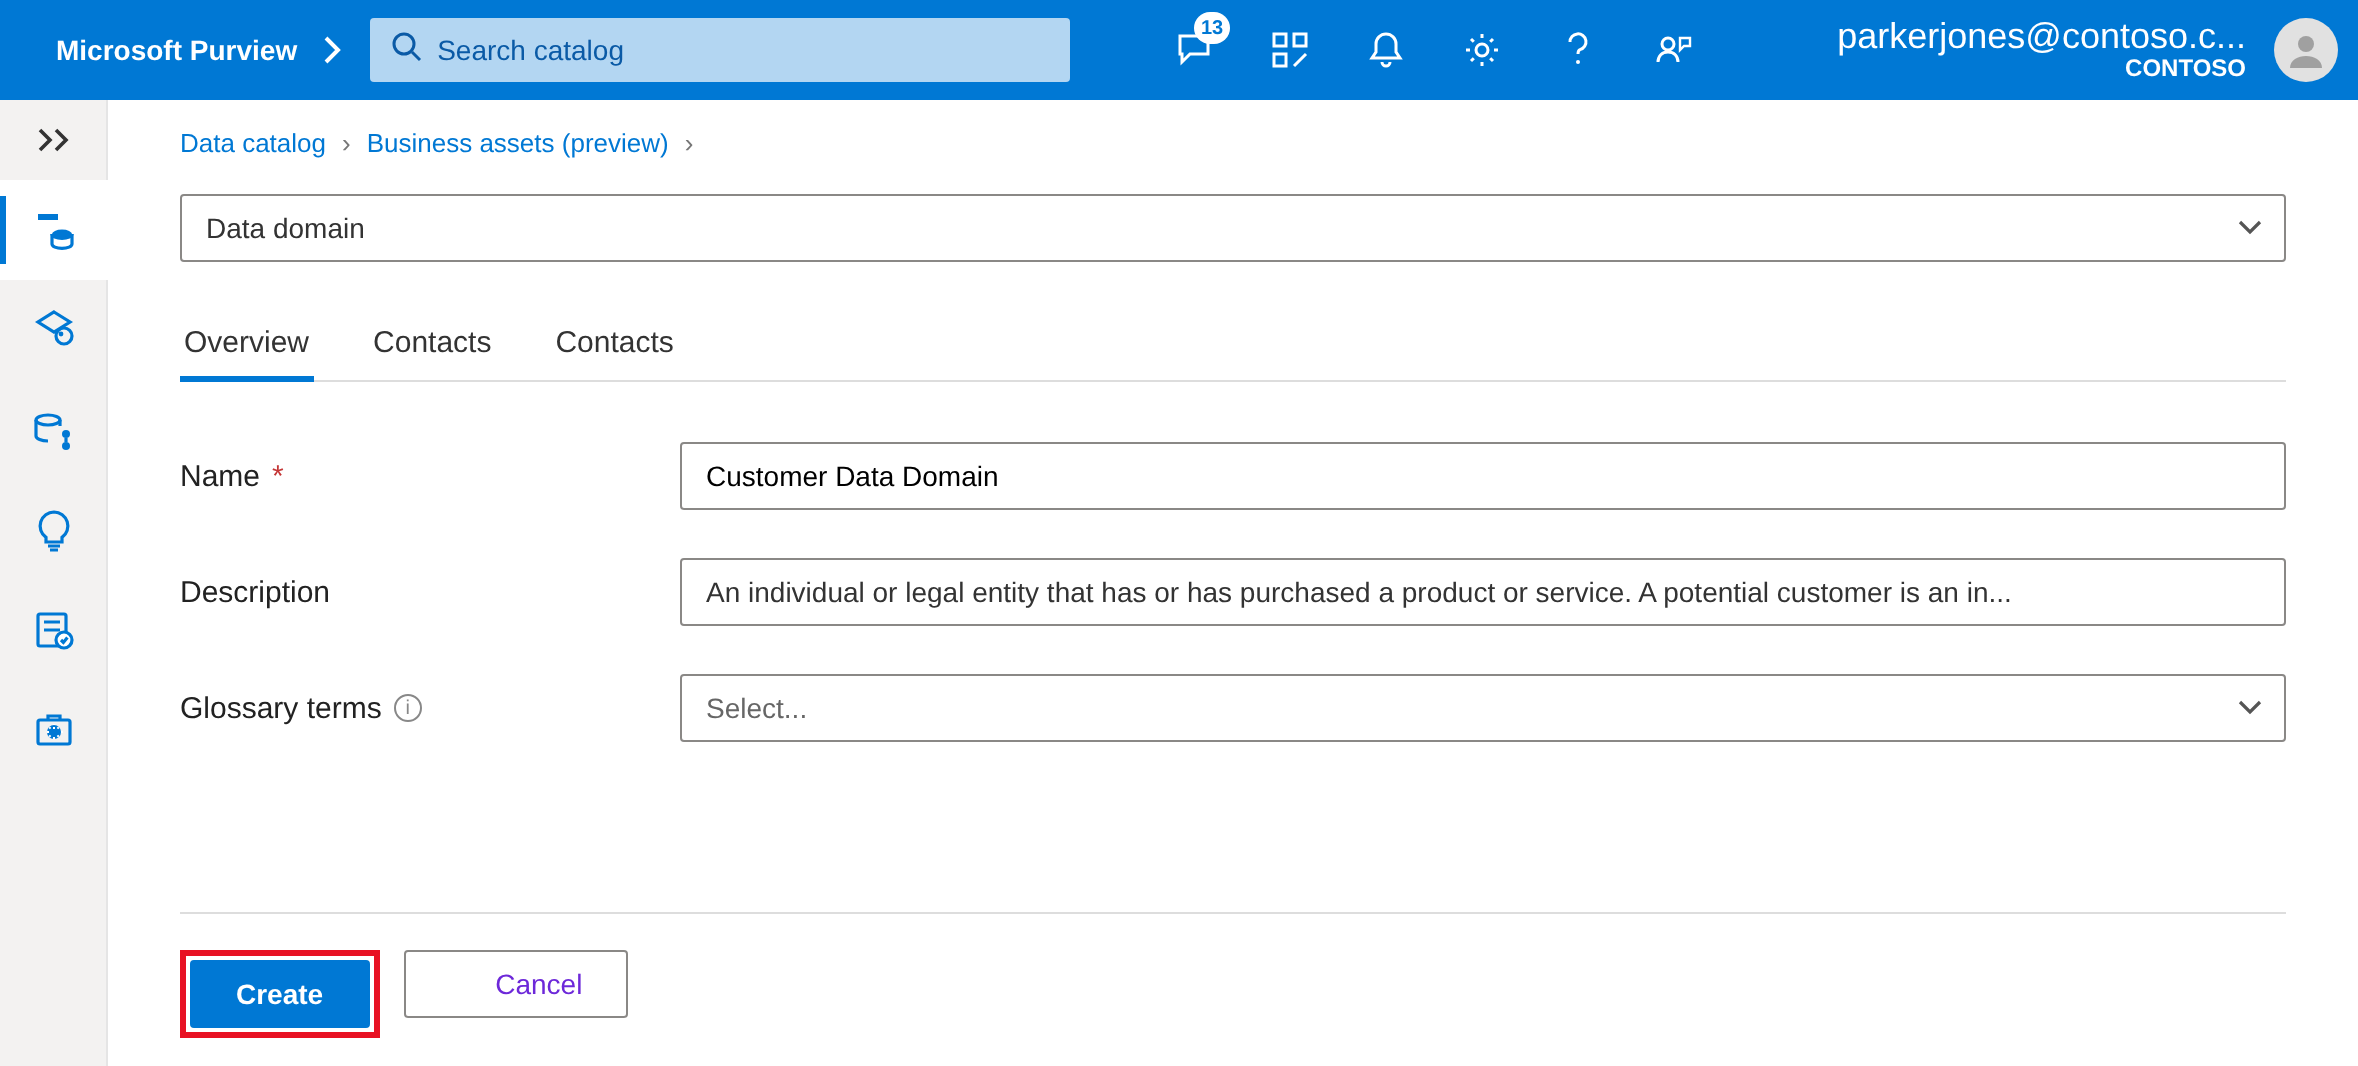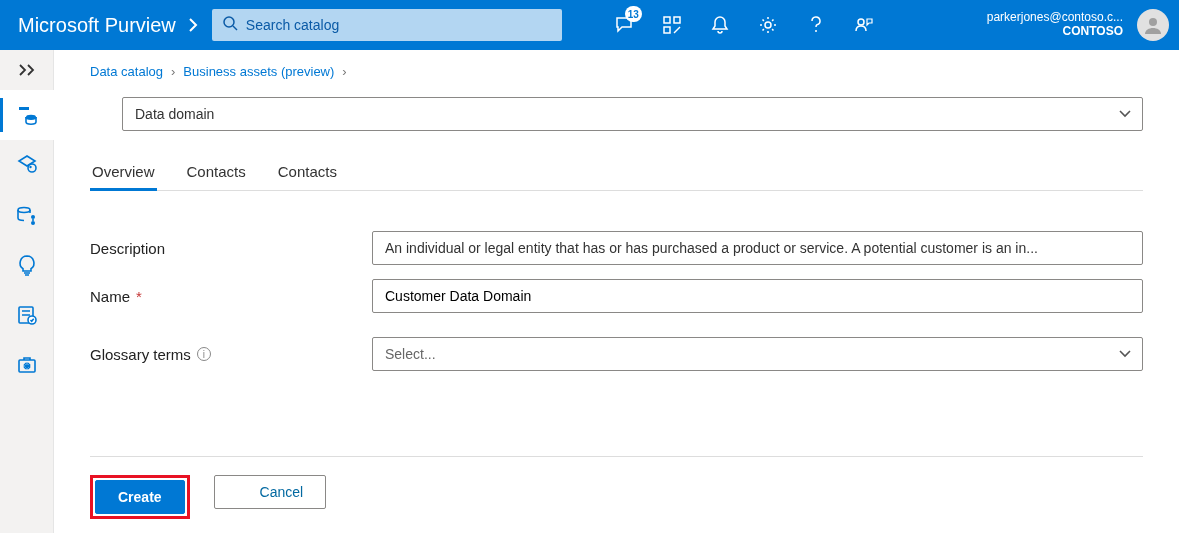--- a/index.html
+++ b/index.html
@@ -1,31 +1,31 @@
 <!DOCTYPE html>
 <html><head>
 <meta charset="utf-8">
 <style>
   * { box-sizing: border-box; margin: 0; padding: 0; font-family: "Segoe UI", Arial, sans-serif; }
   body { width: 1179px; height: 533px; overflow: hidden; background: #fff; }
 
   
   .header { height: 50px; background: #0078d4; display: flex; align-items: center; color: #fff; }
-  .brand { font-size: 20px; font-weight: 400; padding: 0 12px 0 18px; white-space: nowrap; }
+  .brand { font-size: 14px; font-weight: 700; padding: 0 12px 0 18px; white-space: nowrap; margin-left: 10px; }
   .brand-chevron { padding-right: 14px; display:flex; align-items:center; }
   .search-wrap { width: 350px; height: 32px; background: #b3d6f2; border-radius: 2px; display:flex; align-items:center; padding:0 10px; color:#0a5aa6; }
   .search-wrap input { border:none; background:transparent; outline:none; flex:1; font-size:14px; color:#0c4a6e; margin-left:8px; }
   .search-wrap input::placeholder { color:#0a5aa6; }
   .hdr-spacer { flex: 0 0 20px; }
   .hdr-icons { display:flex; align-items:center; margin-left:18px; }
   .hdr-btn { width:48px; height:50px; display:flex; align-items:center; justify-content:center; position:relative; cursor:pointer; }
   .hdr-btn svg { fill: #fff; }
   .badge { position:absolute; top:6px; right:6px; background:#fff; color:#0078d4; font-size:10px; font-weight:600; min-width:16px; height:16px; border-radius:8px; display:flex; align-items:center; justify-content:center; padding:0 3px;}
   .hdr-right { margin-left:auto; display:flex; flex-direction:column; align-items:flex-end; padding-right:4px; line-height:1.15; }
-  .hdr-email { font-size:12px; }
+  .hdr-email { font-size:18px; }
   .hdr-tenant { font-size:12px; font-weight:600; }
   .avatar { width:32px; height:32px; border-radius:50%; background:#e1e1e1; margin:0 10px; display:flex; align-items:center; justify-content:center; }
   .avatar svg { fill:#a0a0a0; }
 
   
   .shell { display:flex; height: calc(533px - 50px); }
 
   
   .rail { width:54px; background:#f3f2f1; display:flex; flex-direction:column; align-items:center; border-right:1px solid #e5e5e5; }
   .rail-collapse { height:40px; width:100%; display:flex; align-items:center; justify-content:center; cursor:pointer; }
@@ -40,38 +40,38 @@
   .crumbs .sep { color:#777; }
   .crumbs a { color:#0078d4; text-decoration:none; cursor:pointer; }
   .page-title { font-size:24px; font-weight:600; color:#222; margin-bottom:26px; }
 
   .form-row { display:flex; align-items:center; margin-bottom:26px; }
   .form-row.tight { margin-bottom:14px; }
   .label-col { width:250px; font-size:15px; color:#222; display:flex; align-items:center; gap:6px;}
   .req { color:#c43636; }
   .info-dot { width:14px; height:14px; border:1px solid #888; border-radius:50%; font-size:10px; display:inline-flex; align-items:center; justify-content:center; color:#888; }
 
-  .select, .textinput { flex:1; height:34px; border:1px solid #8a8886; border-radius:2px; padding:0 32px 0 12px; font-size:14px; color:#333; background:#fff; position:relative; display:flex; align-items:center;margin-left:32px; }
+  .select, .textinput { flex:1; height:34px; border:1px solid #8a8886; border-radius:2px; padding:0 32px 0 12px; font-size:14px; color:#333; background:#fff; position:relative; display:flex; align-items:center; }
   .select { cursor:pointer; }
   .select .chev, .glossary .chev { position:absolute; right:10px; top:50%; transform:translateY(-50%); }
   .textinput input { border:none; outline:none; width:100%; font-size:14px; }
   .placeholder { color:#666; }
   .truncate { white-space:nowrap; overflow:hidden; text-overflow:ellipsis; max-width: 690px; display:inline-block;}
 
   
   .tabs { display:flex; gap:28px; border-bottom:1px solid #ddd; margin-bottom:30px; }
   .tab { padding:6px 2px 10px 2px; font-size:15px; color:#333; cursor:pointer; position:relative; }
   .tab.active { font-weight:400; }
   .tab.active::after { content:""; position:absolute; left:0; right:0; bottom:-1px; height:3px; background:#0078d4; }
 
   
-  .footer { position:absolute; left:36px; right:36px; bottom:14px; border-top:1px solid #ddd; padding-top:18px; display:flex; gap:24px; }
+  .footer { position:absolute; left:36px; right:36px; bottom:14px; border-top:1px solid #ddd; padding-top:18px; display:flex; gap:12px; }
   .btn { height:34px; padding:0 22px; font-size:14px; border-radius:2px; cursor:pointer; display:inline-flex; align-items:center; justify-content:center; }
   .btn-primary { background:#0078d4; color:#fff; border:1px solid #0078d4; font-weight:600; }
-  .btn-secondary { background:#fff; border:1px solid #8a8886; color:#0369a1;padding-left:45px; }
+  .btn-secondary { background:#fff; border:1px solid #8a8886; color:#6d28d9;padding-left:45px; }
   .highlight-box { border:3px solid #e81123; padding:2px; display:inline-block; }
 
 </style>
 </head>
 <body>
 
 <div class="header">
   <div class="brand">Microsoft Purview</div>
   <div class="brand-chevron">
     <svg width="10" height="14" viewBox="0 0 10 14">
@@ -218,34 +218,34 @@
         </span>
       </div>
     </div>
 
     <div class="tabs">
       <div class="tab active">Overview</div>
       <div class="tab">Contacts</div>
       <div class="tab">Contacts</div>
     </div>
 
+    <div class="form-row tight">
+      <div class="label-col">
+        <span>Name</span>
+          <span class="req">*</span>
+      </div>
+      <div class="textinput">
+        <input type="text" value="Customer Data Domain" style="">
+      </div>
+    </div>
+
     <div class="form-row tight" style="margin-top:10px;">
       <div class="label-col">Description</div>
       <div class="textinput" style="padding-right:12px;">
         <span class="truncate">An individual or legal entity that has or has purchased a product or service. A potential customer is an in...</span>
-      </div>
-    </div>
-
-    <div class="form-row tight">
-      <div class="label-col">
-        <span>Name</span>
-          <span class="req">*</span>
-      </div>
-      <div class="textinput">
-        <input type="text" value="Customer Data Domain" style="">
       </div>
     </div>
 
     <div class="form-row tight" style="margin-top:10px;">
       <div class="label-col">
         <span>Glossary terms</span>
         <span class="info-dot">i</span>
       </div>
       <div class="select glossary">
         <span class="placeholder">Select...</span>

